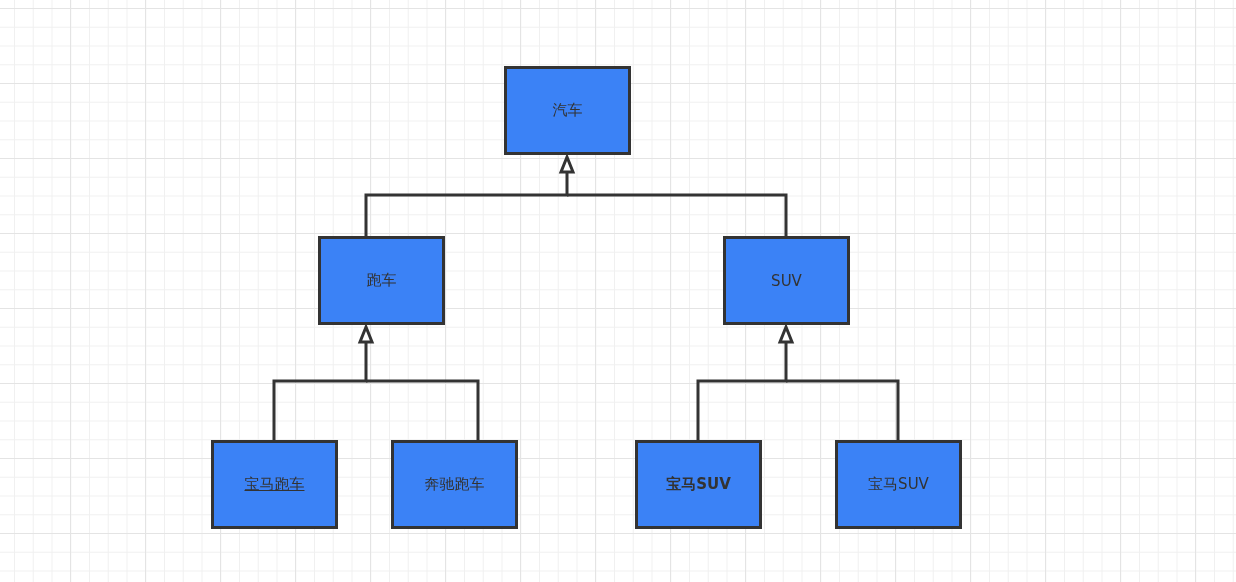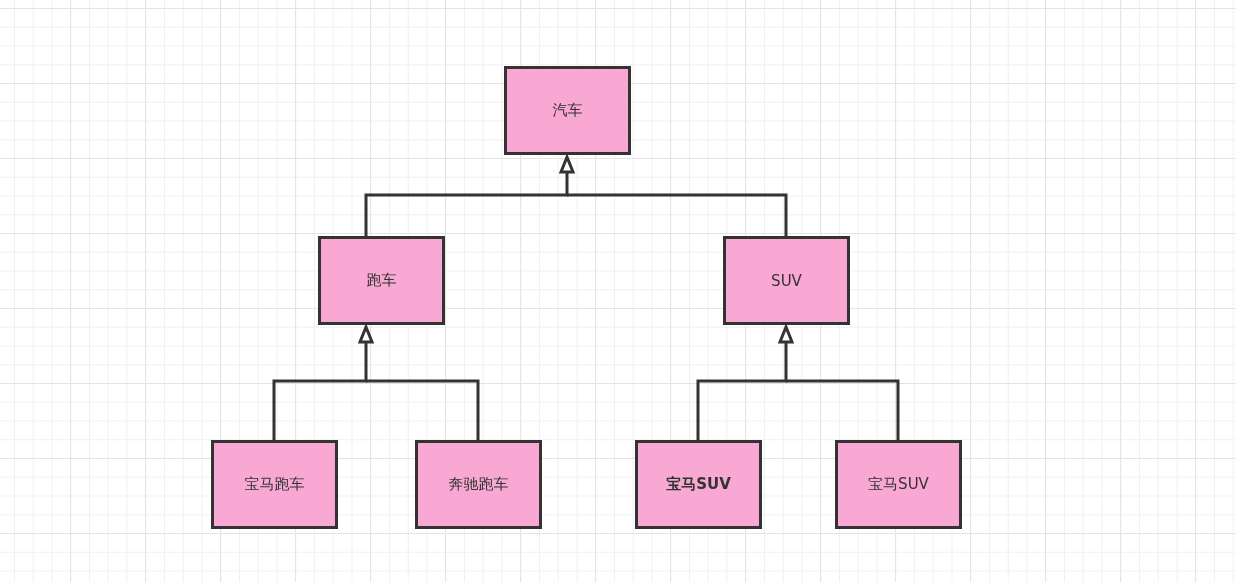--- a/index.html
+++ b/index.html
@@ -12,21 +12,21 @@
       linear-gradient(to right, #f0f0f0 1px, transparent 1px),
       linear-gradient(to bottom, #f0f0f0 1px, transparent 1px);
     background-size: 75px 75px, 75px 75px, 18.75px 18.75px, 18.75px 18.75px;
     background-position: 70px 8px, 70px 8px, 14px 8px, 14px 8px;
     font-family: "DejaVu Sans", "Liberation Sans", sans-serif;
   }
   #canvas { position: absolute; left: 0; top: 0; width: 1236px; height: 582px; }
   .node {
     position: absolute; box-sizing: border-box;
     width: 127px; height: 89px;
-    background: #f9a8d4; border: 3px solid #333333;
+    background: #3b82f6; border: 3px solid #333333;
     display: flex; align-items: center; justify-content: center;
     font-size: 15px; color: #333333;
   }
   svg.edges { position: absolute; left: 0; top: 0; }
 </style>
 </head>
 <body>
 
 <div id="canvas">
   <svg class="edges" width="1236" height="582">
@@ -50,24 +50,24 @@
 
   <div class="node" style="left:504px; top:66px;">
     <span>汽车</span>
   </div>
   <div class="node" style="left:318px; top:236px;">
     <span>跑车</span>
   </div>
   <div class="node" style="left:723px; top:236px;">
     <span>SUV</span>
   </div>
-  <div class="node" style="left:211px; top:440px;">
+  <div class="node" style="left:211px; top:440px;text-decoration:underline;">
     <span>宝马跑车</span>
   </div>
-  <div class="node" style="left:415px; top:440px;">
+  <div class="node" style="left:391px; top:440px;">
     <span>奔驰跑车</span>
   </div>
   <div class="node" style="left:635px; top:440px;font-weight:bold;">
     <span>宝马SUV</span>
   </div>
   <div class="node" style="left:835px; top:440px;">
     <span>宝马SUV</span>
   </div>
 </div>
 

